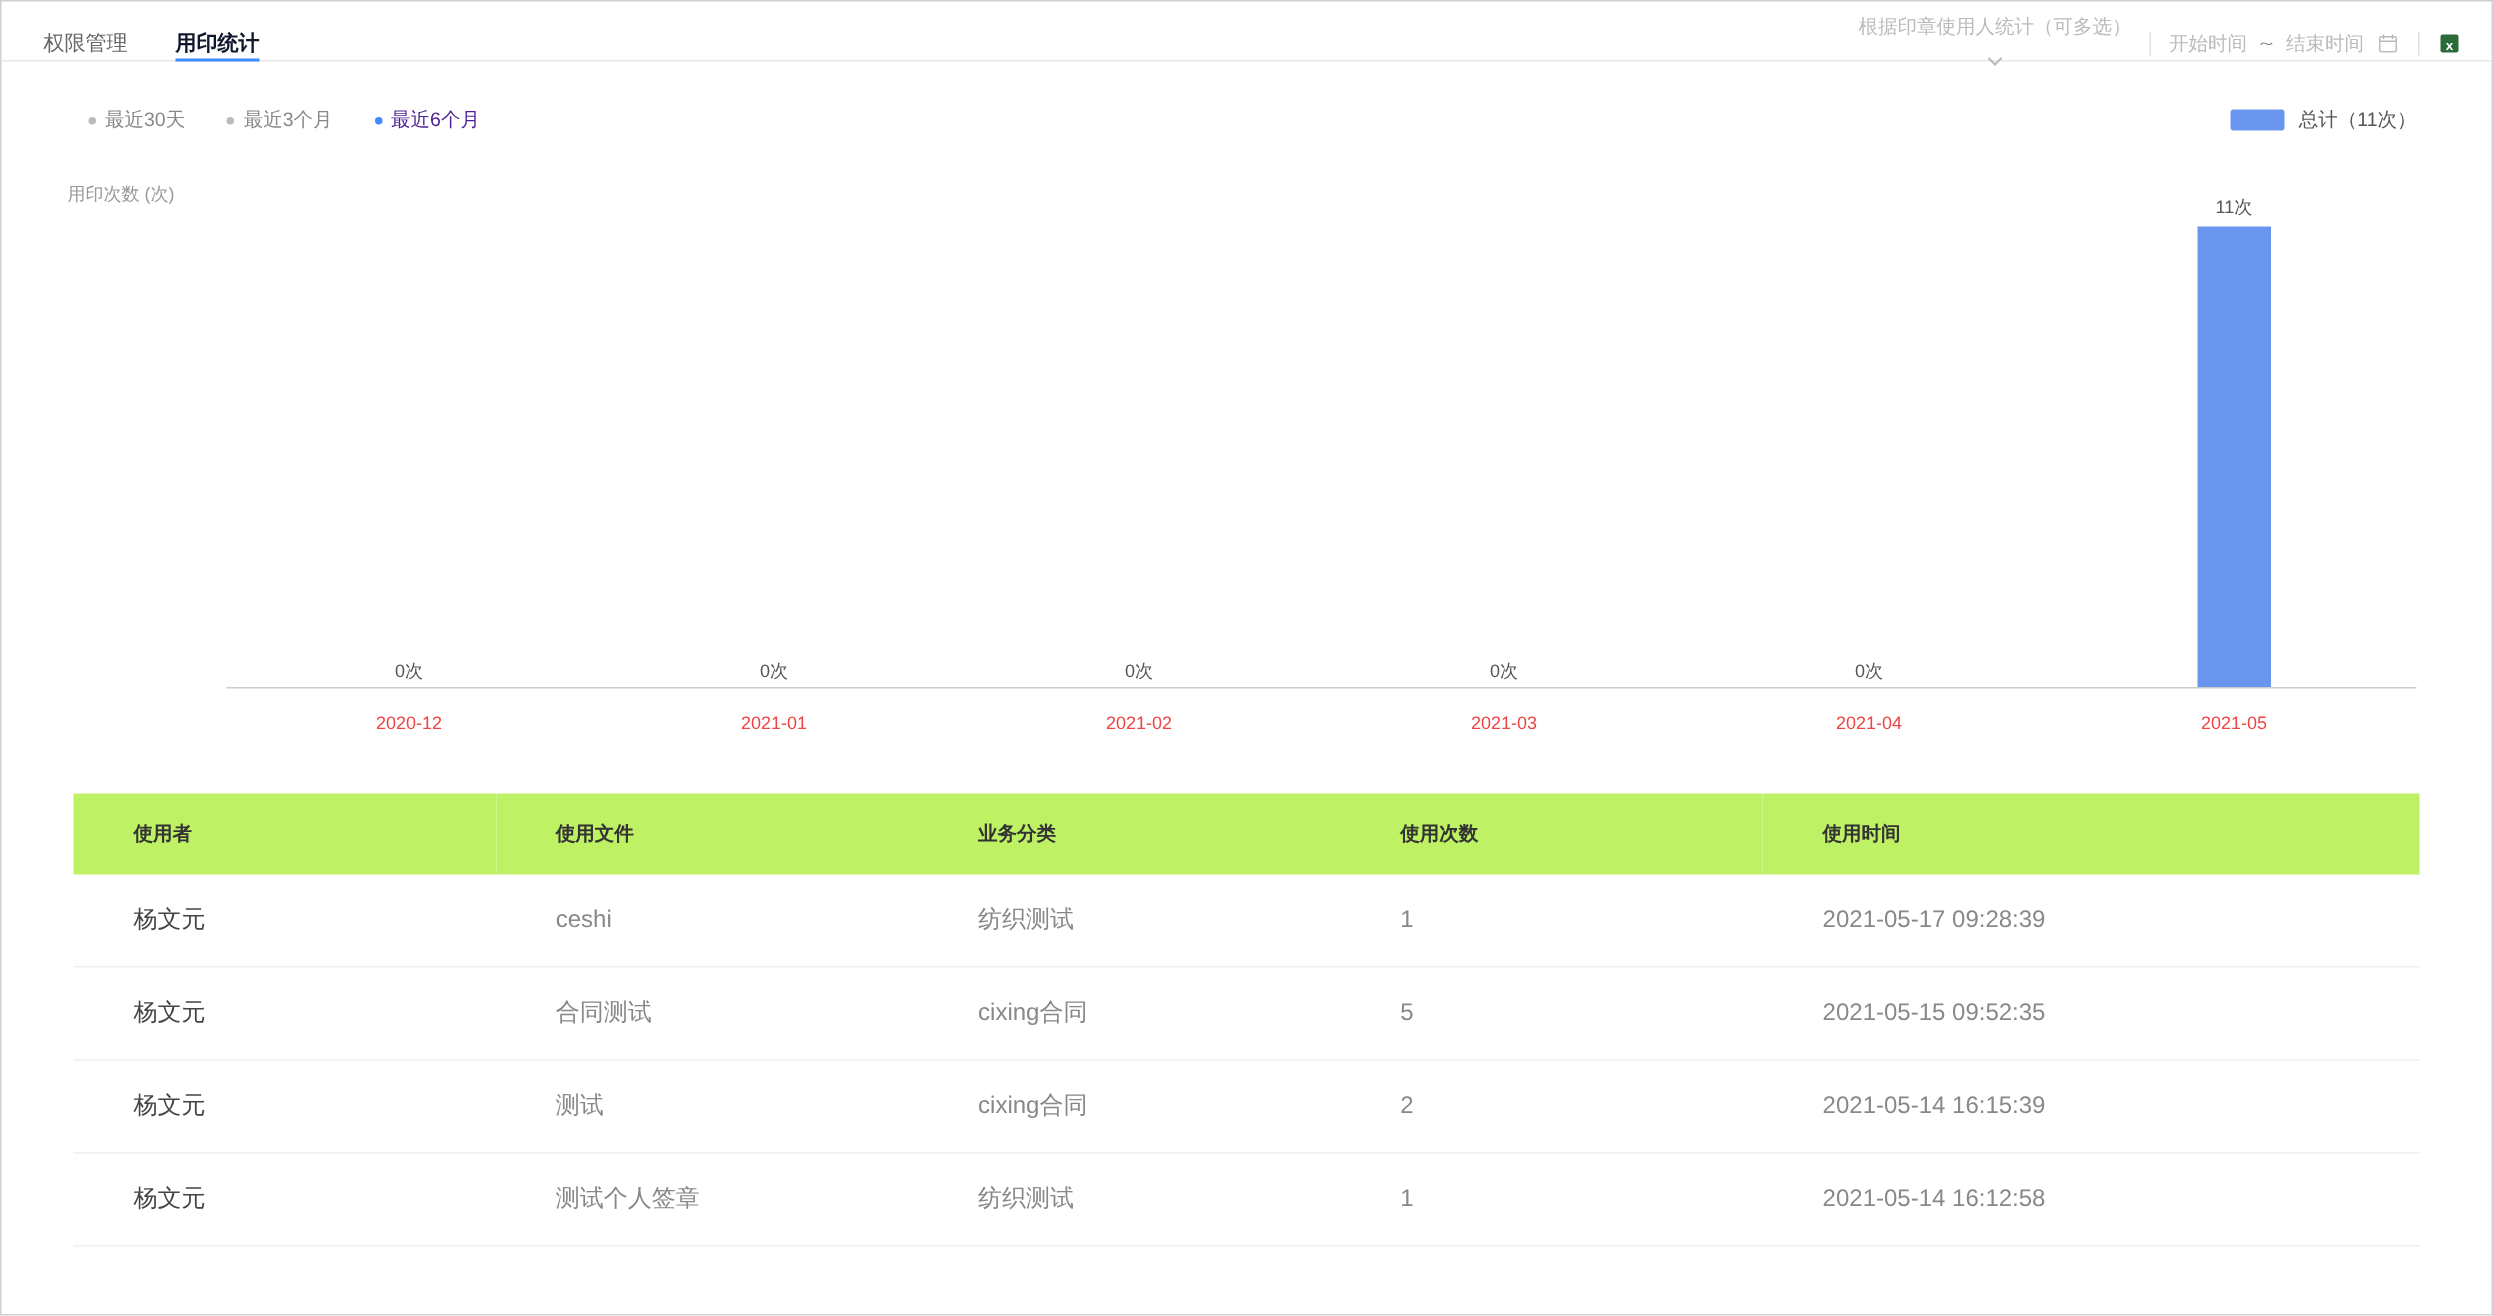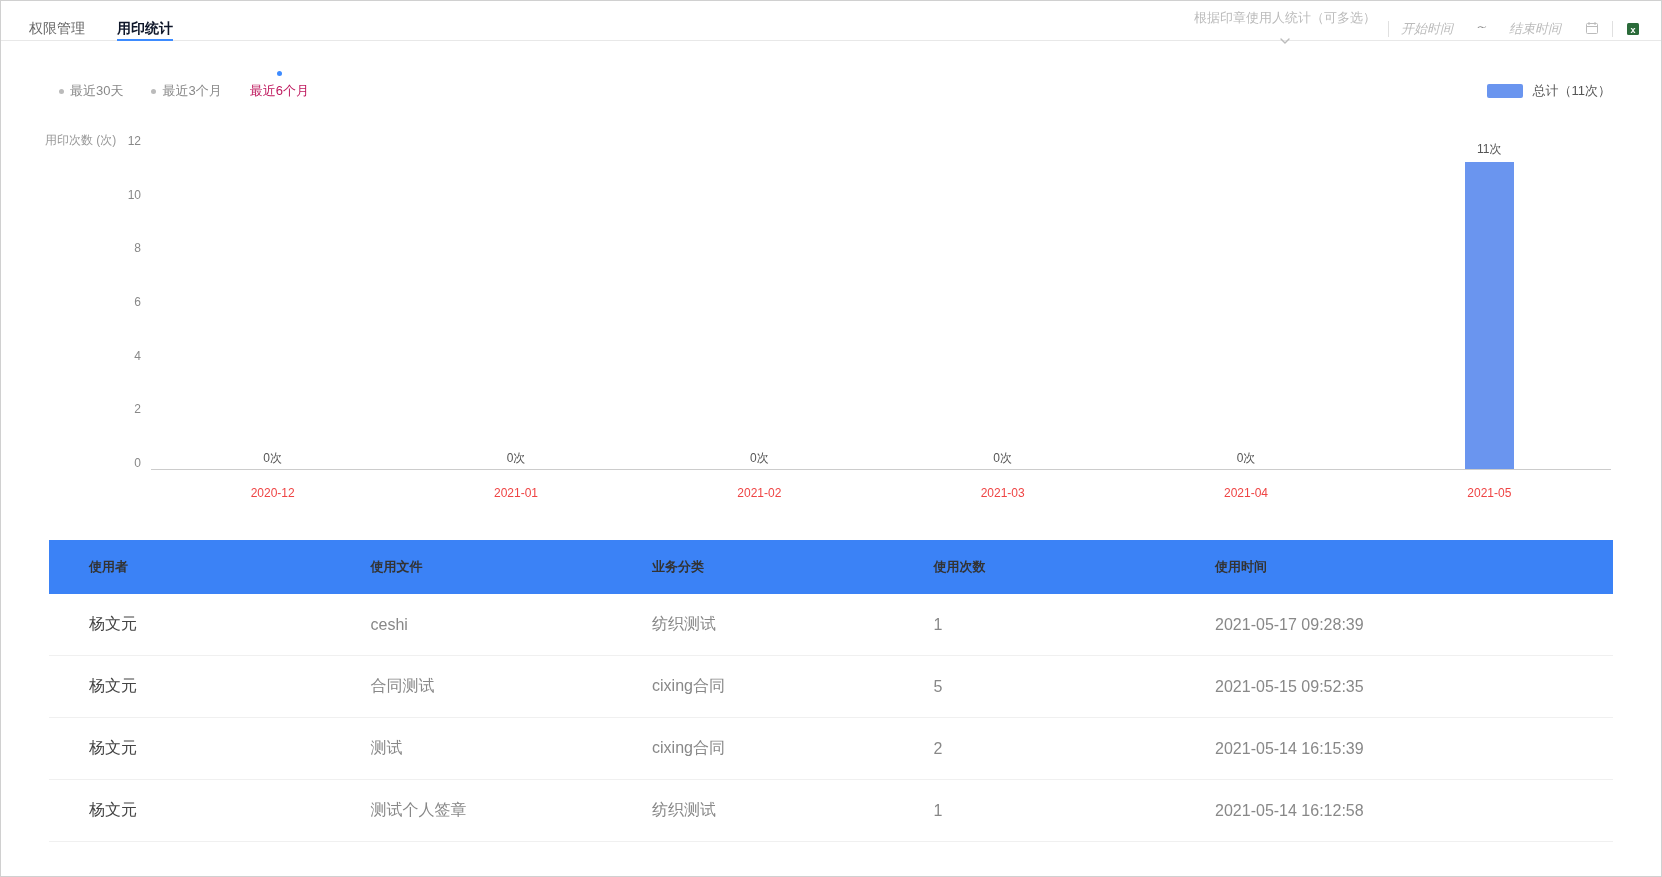--- a/index.html
+++ b/index.html
@@ -62,24 +62,24 @@
       cursor: pointer;
       flex-direction: column;
     }
     .divider-v {
       width: 1px;
       height: 16px;
       background: #e0e0e0;
     }
     .date-range {
       display: flex;
-      gap: 23px;
+      align-items: center;
+      gap: 8px;
       color: #bbb;
       cursor: pointer;
-      font-style: italic;
     }
     .date-sep { color: #888; font-size: 10px; transform: scaleX(1.4); }
     .icon-box { width: 16px; height: 16px; display: flex; align-items: center; justify-content: center; }
     .chevron-down svg, .calendar-icon svg, .export-icon svg { display: block; }
 
     .range-row {
       display: flex;
       align-items: flex-end;
       padding: 30px 50px 10px 58px;
     }
@@ -89,21 +89,21 @@
       gap: 6px;
       margin-right: 28px;
       color: #888;
       font-size: 13px;
       cursor: pointer;
     }
     .range-item .dot {
       width: 5px; height: 5px; border-radius: 50%;
       background: #bbb;
     }
-    .range-item.active { color: #be185d; flex-direction: column; }
+    .range-item.active { color: #4c1d95; }
     .range-item.active .dot { background: #3d8bff; }
     .legend {
       margin-left: auto;
       display: flex;
       align-items: center;
       gap: 10px;
       color: #555;
       font-size: 13px;
     }
     .legend-swatch {
@@ -188,21 +188,21 @@
 
     .table-wrap {
       margin: 40px 48px 0 48px;
     }
     table {
       width: 100%;
       border-collapse: collapse;
       table-layout: fixed;
     }
     thead {
-      background: #3b82f6;
+      background: #bef264;
     }
     th {
       text-align: left;
       font-size: 13px;
       font-weight: 600;
       color: #333;
       padding: 18px 12px 18px 40px;
     }
     td {
       font-size: 16px;
@@ -267,29 +267,20 @@
     <span>最近6个月</span>
   </div>
   <div class="legend">
     <span class="legend-swatch"></span>
     <span>总计（11次）</span>
   </div>
 </div>
 
 <div class="chart-area">
   <div class="y-title">用印次数 (次)</div>
-  <div class="y-labels" id="y-labels">
-      <span>12</span>
-      <span>10</span>
-      <span>8</span>
-      <span>6</span>
-      <span>4</span>
-      <span>2</span>
-      <span>0</span>
-    </div>
   <div class="plot">
     <div class="bars" id="bars">
         <div class="bar-slot">
           <div class="bar" style="height: 0%; width: 0px;"></div>
           <div class="bar-label" style="position: absolute; bottom: 2px; left: 50%; transform: translateX(-50%);">0次</div>
         </div>
         <div class="bar-slot">
           <div class="bar" style="height: 0%; width: 0px;"></div>
           <div class="bar-label" style="position: absolute; bottom: 2px; left: 50%; transform: translateX(-50%);">0次</div>
         </div>

